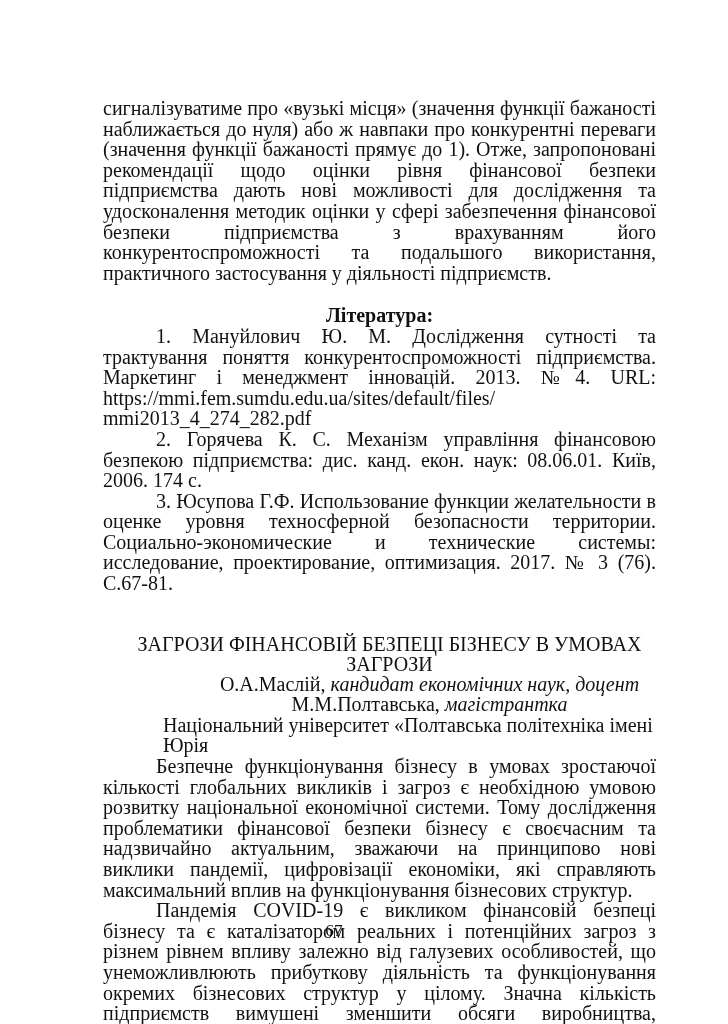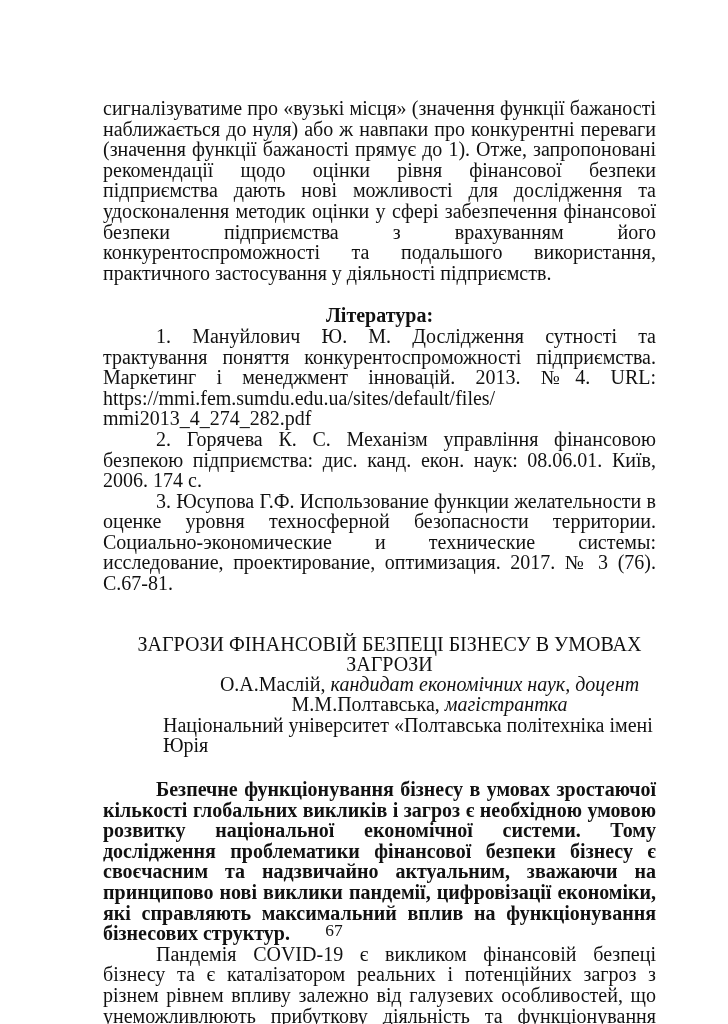--- a/index.html
+++ b/index.html
@@ -61,22 +61,20 @@
       padding-left: 100px;
     }
     .author-2 {
       padding-left: 100px;
     }
     .affiliation {
       text-align: left;
       padding-left: 60px;
     }
     .body-start {
-      margin-top: 23px;
-      font-weight: bold;
     }
     .page-number {
       position: absolute;
       left: 0;
       width: 668px;
       top: 920px;
       text-align: center;
       font-size: 17.4px;
     }
   </style>

